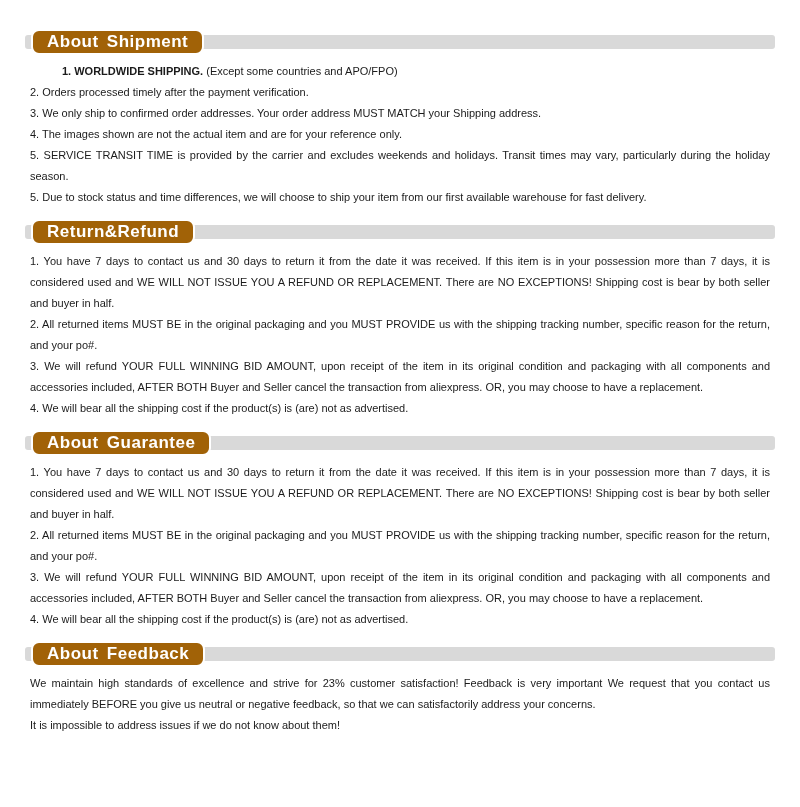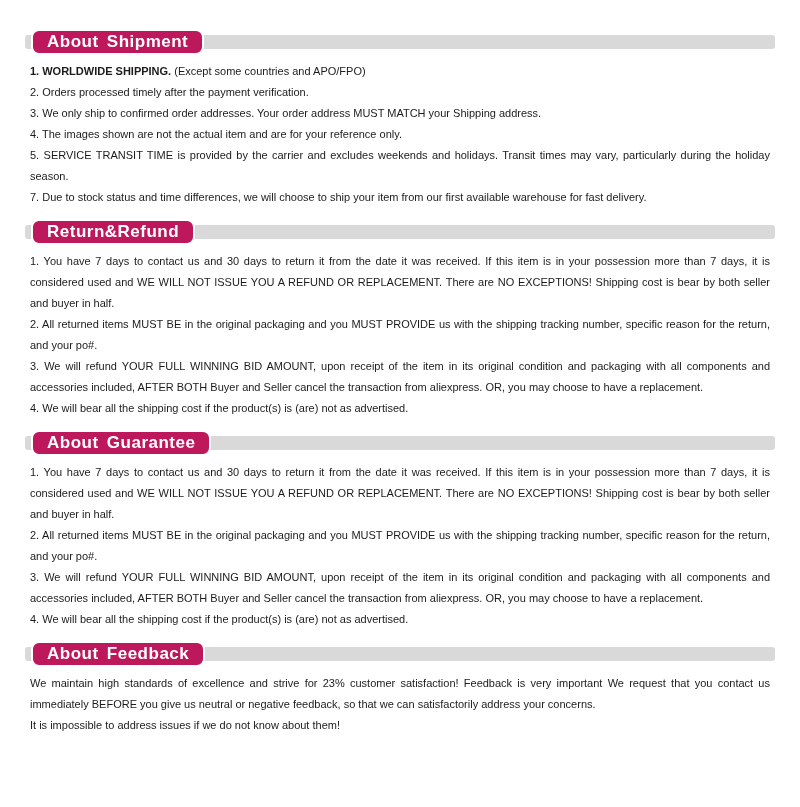--- a/index.html
+++ b/index.html
@@ -31,21 +31,21 @@
     right: 0;
     top: 6px;
     height: 14px;
     background: #d9d9d9;
     border-radius: 3px;
   }
   .header-badge {
     position: relative;
     display: inline-block;
     margin-left: 6px;
-    background: #be185d;
+    background: #a16207;
     color: #ffffff;
     font-weight: bold;
     font-size: 17px;
     line-height: 22px;
     padding: 0 14px;
     border: 2px solid #ffffff;
     border-radius: 8px;
     letter-spacing: 0.5px;
     word-spacing: 3px;
     white-space: nowrap;
@@ -56,39 +56,40 @@
   }
   p.policy {
     margin: 0;
     font-size: 11px;
     line-height: 21px;
     text-align: justify;
     color: #1b1b1b;
   }
   p.policy b {
     font-weight: bold;
+    margin-left: 32px;
   }
 </style>
 </head>
 <body>
 
 <div class="page">
 
   <div class="section">
     <div class="section-header first">
       <div class="header-bar"></div>
       <span class="header-badge">About Shipment</span>
     </div>
     <div class="section-body">
       <p class="policy"><b>1. WORLDWIDE SHIPPING.</b><span> (Except some countries and APO/FPO)</span></p>
       <p class="policy"><span>2. Orders processed timely after the payment verification.</span></p>
       <p class="policy"><span>3. We only ship to confirmed order addresses. Your order address MUST MATCH your Shipping address.</span></p>
       <p class="policy"><span>4. The images shown are not the actual item and are for your reference only.</span></p>
       <p class="policy"><span>5. SERVICE TRANSIT TIME is provided by the carrier and excludes weekends and holidays. Transit times may vary, particularly during the holiday season.</span></p>
-      <p class="policy"><span>7. Due to stock status and time differences, we will choose to ship your item from our first available warehouse for fast delivery.</span></p>
+      <p class="policy"><span>5. Due to stock status and time differences, we will choose to ship your item from our first available warehouse for fast delivery.</span></p>
     </div>
   </div>
 
   <div class="section">
     <div class="section-header">
       <div class="header-bar"></div>
       <span class="header-badge">Return&amp;Refund</span>
     </div>
     <div class="section-body">
       <p class="policy"><span>1. You have 7 days to contact us and 30 days to return it from the date it was received. If this item is in your possession more than 7 days, it is considered used and WE WILL NOT ISSUE YOU A REFUND OR REPLACEMENT. There are NO EXCEPTIONS! Shipping cost is bear by both seller and buyer in half.</span></p>

